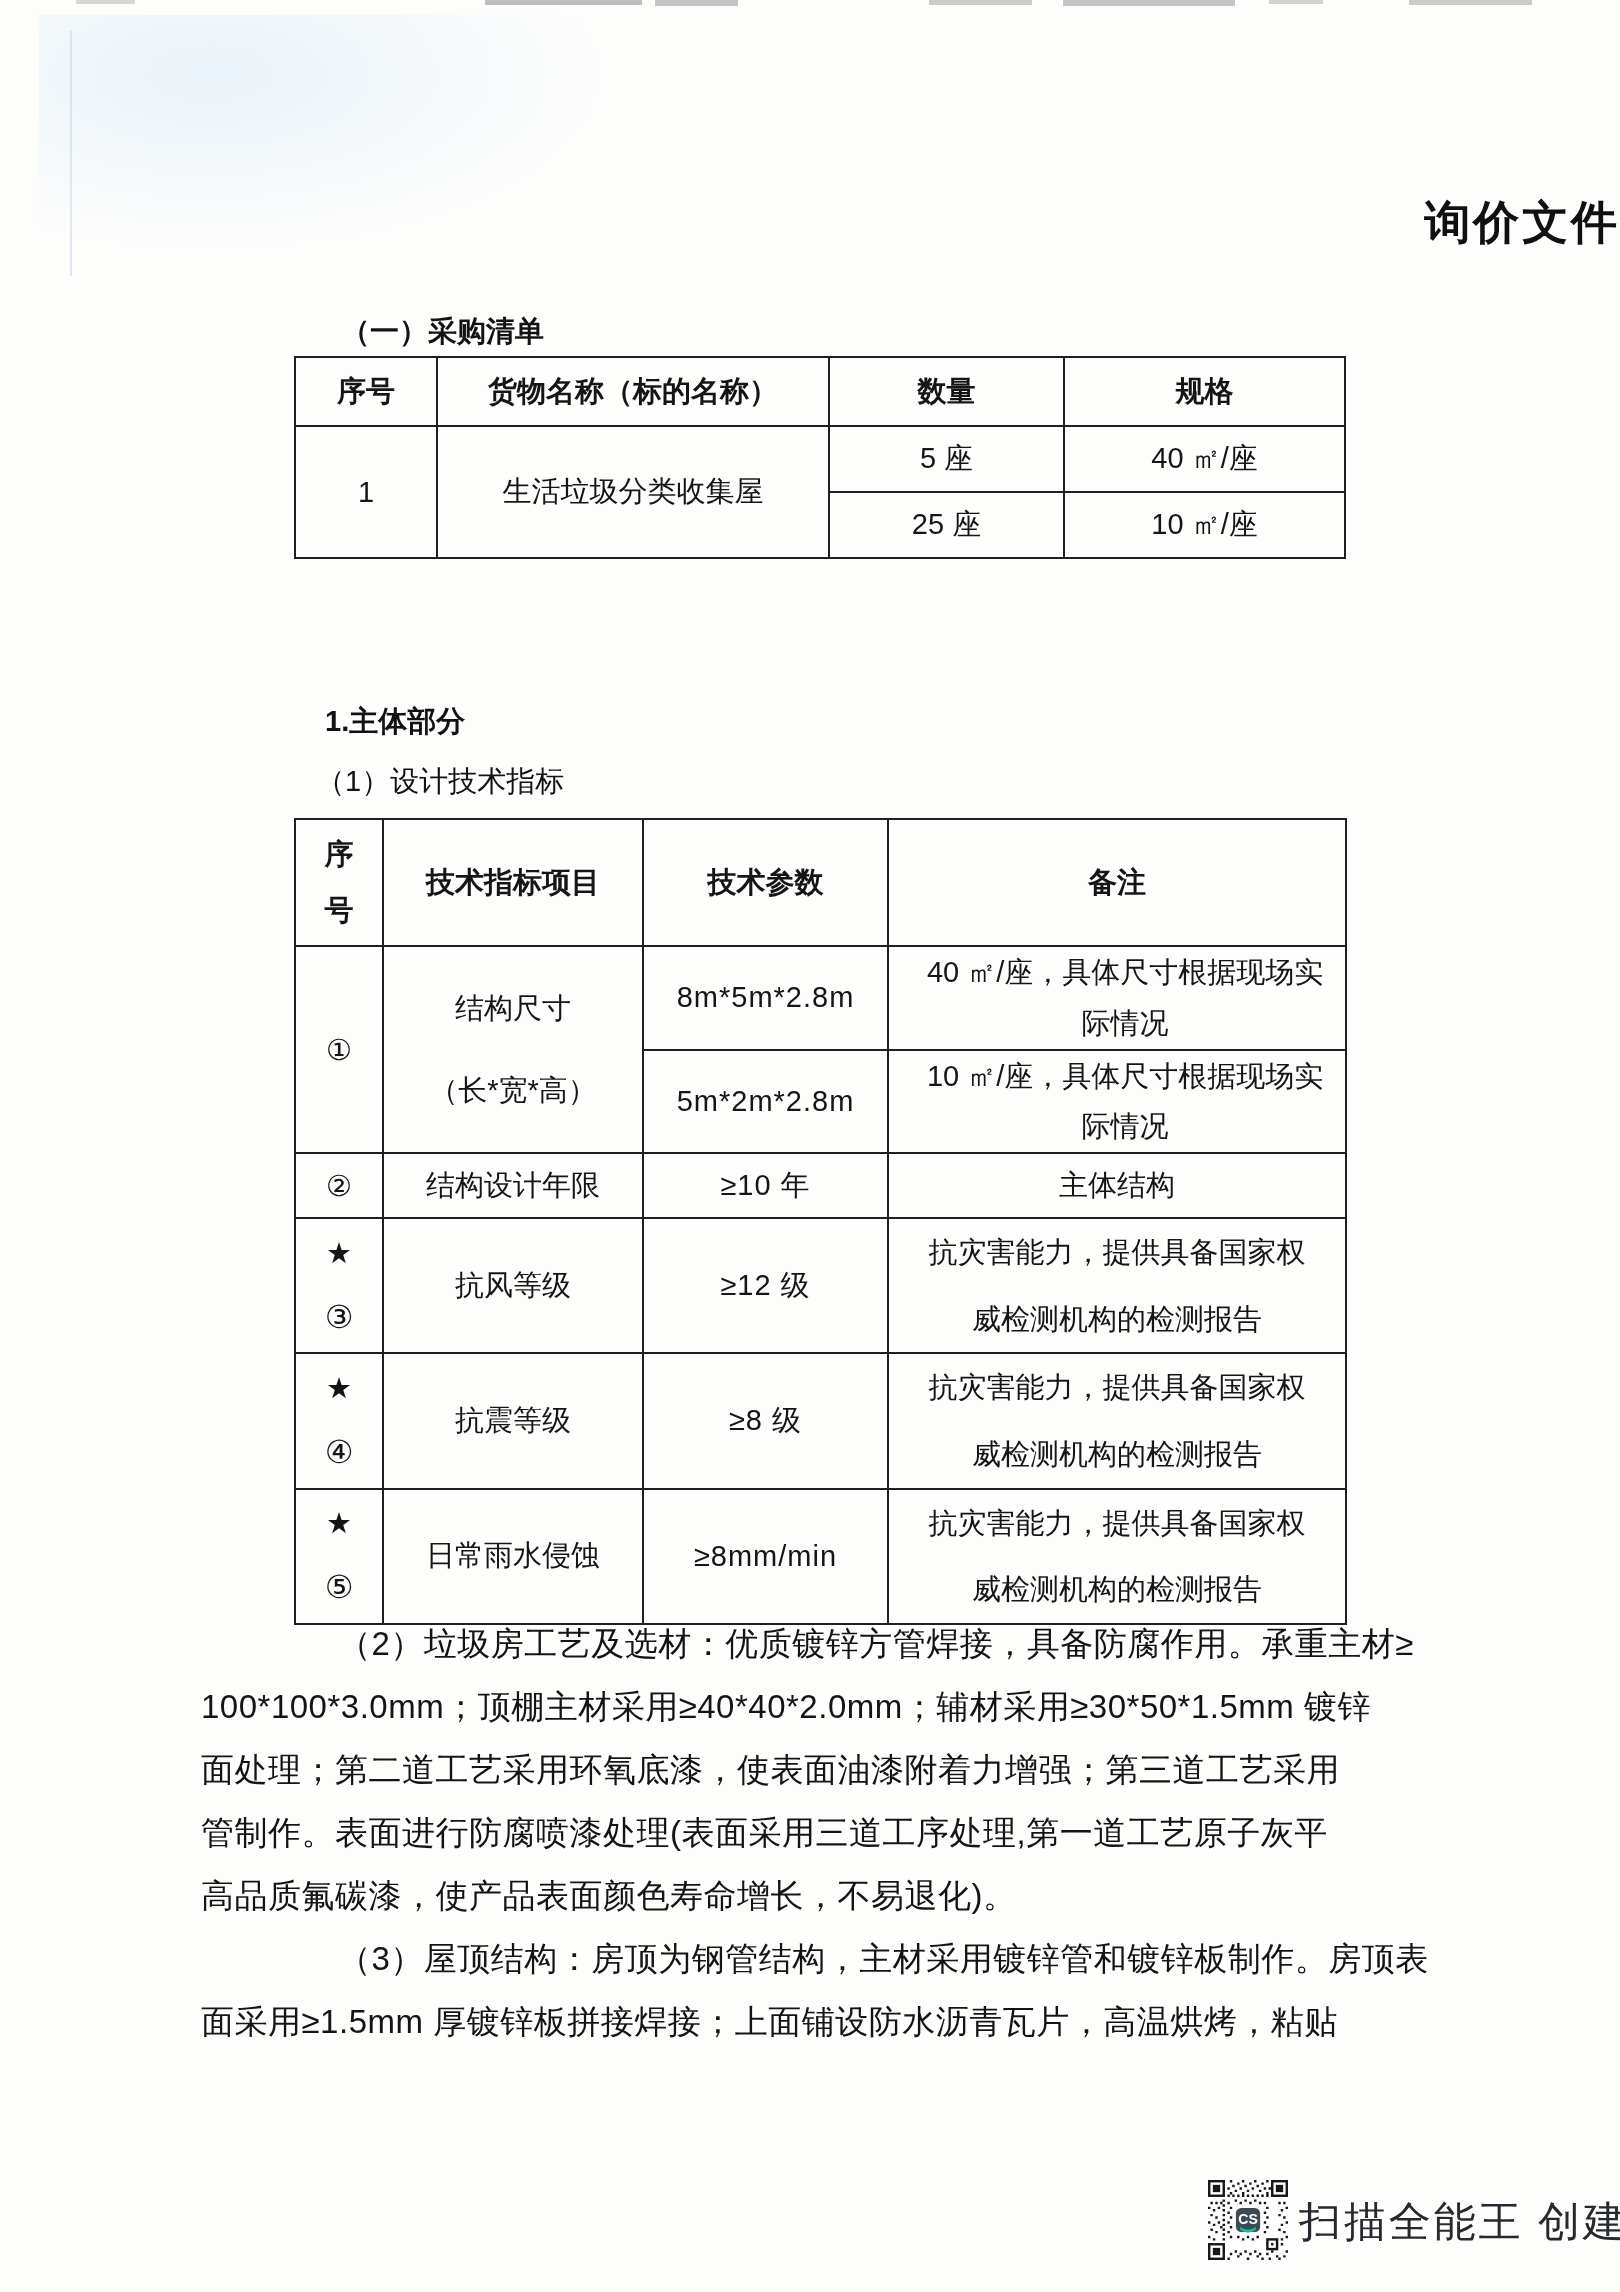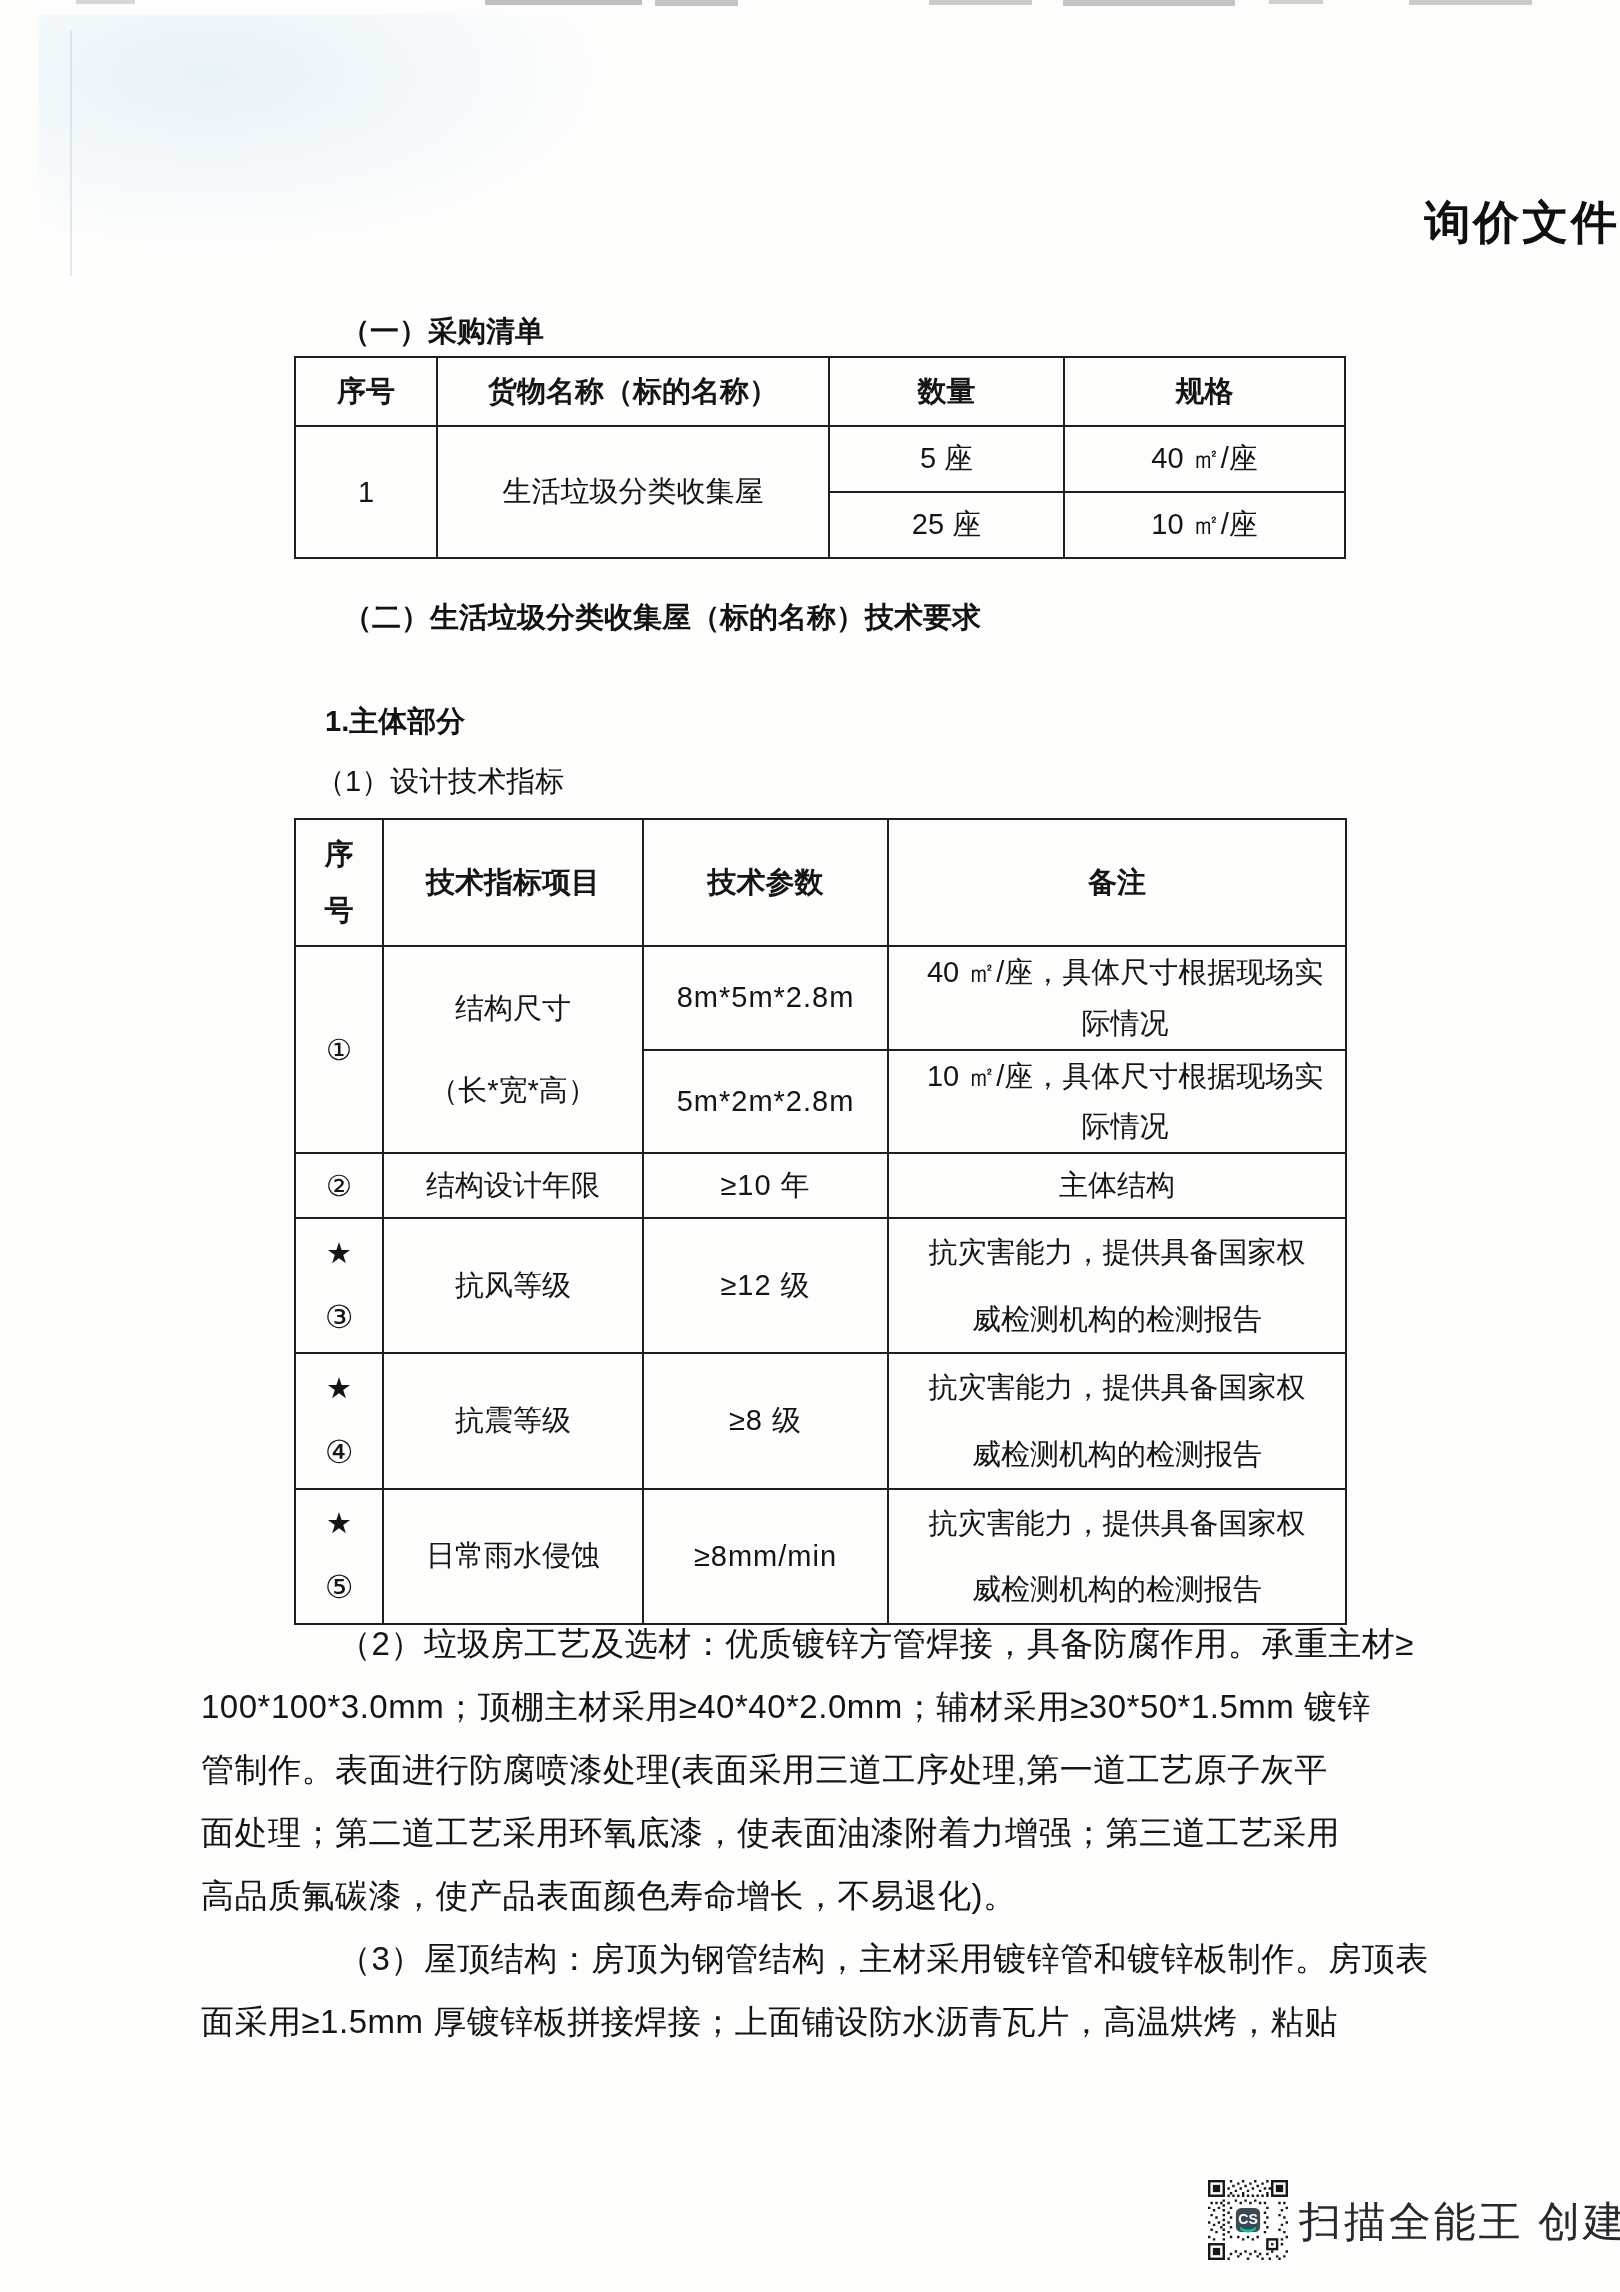--- a/index.html
+++ b/index.html
@@ -122,21 +122,20 @@
       <td>5 座</td>
       <td>40 ㎡/座</td>
     </tr>
     <tr class="r">
       <td>25 座</td>
       <td>10 ㎡/座</td>
     </tr>
   </tbody>
     </table>
 
-  <div class="hd hd-b hd-s2">（二）生活垃圾分类收集屋（标的名称）技术要求</div>
   <div class="hd hd-b hd-sub">1.主体部分</div>
   <div class="hd hd-subsub">（1）设计技术指标</div>
 
   <table class="t2">
     <colgroup>
         <col style="width:88px">
         <col style="width:260px">
         <col style="width:245px">
         <col style="width:458px">
       </colgroup>
@@ -198,22 +197,22 @@
       <td class="note note-tall">抗灾害能力，提供具备国家权
 威检测机构的检测报告</td>
     </tr>
   </tbody>
     </table>
 
   <div class="paragraphs">
     <div>
       <div class="pline indent">（2）垃圾房工艺及选材：优质镀锌方管焊接，具备防腐作用。承重主材≥</div>
       <div class="pline">100*100*3.0mm；顶棚主材采用≥40*40*2.0mm；辅材采用≥30*50*1.5mm 镀锌</div>
+      <div class="pline">面处理；第二道工艺采用环氧底漆，使表面油漆附着力增强；第三道工艺采用</div>
       <div class="pline">管制作。表面进行防腐喷漆处理(表面采用三道工序处理,第一道工艺原子灰平</div>
-      <div class="pline">面处理；第二道工艺采用环氧底漆，使表面油漆附着力增强；第三道工艺采用</div>
       <div class="pline">高品质氟碳漆，使产品表面颜色寿命增长，不易退化)。</div>
     </div>
     <div>
       <div class="pline indent">（3）屋顶结构：房顶为钢管结构，主材采用镀锌管和镀锌板制作。房顶表</div>
       <div class="pline">面采用≥1.5mm 厚镀锌板拼接焊接；上面铺设防水沥青瓦片，高温烘烤，粘贴</div>
     </div>
   </div>
 
   <div class="footer">
     <svg class="qr" viewBox="0 0 33 33" xmlns="http://www.w3.org/2000/svg">

